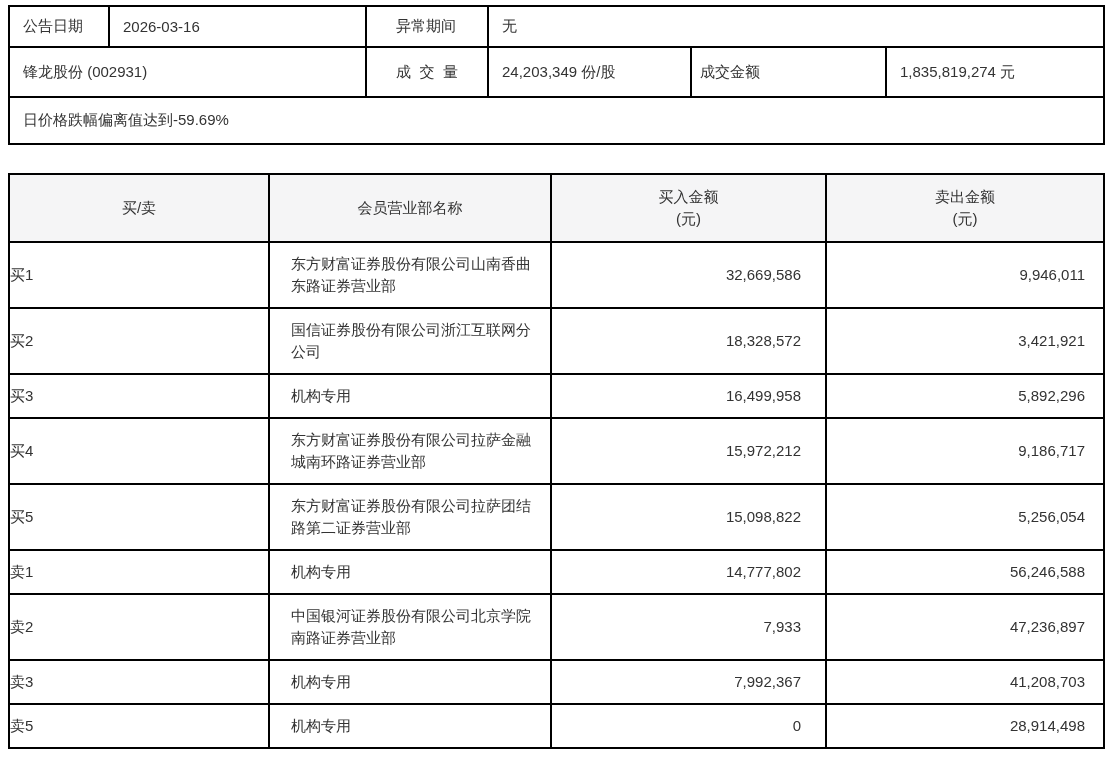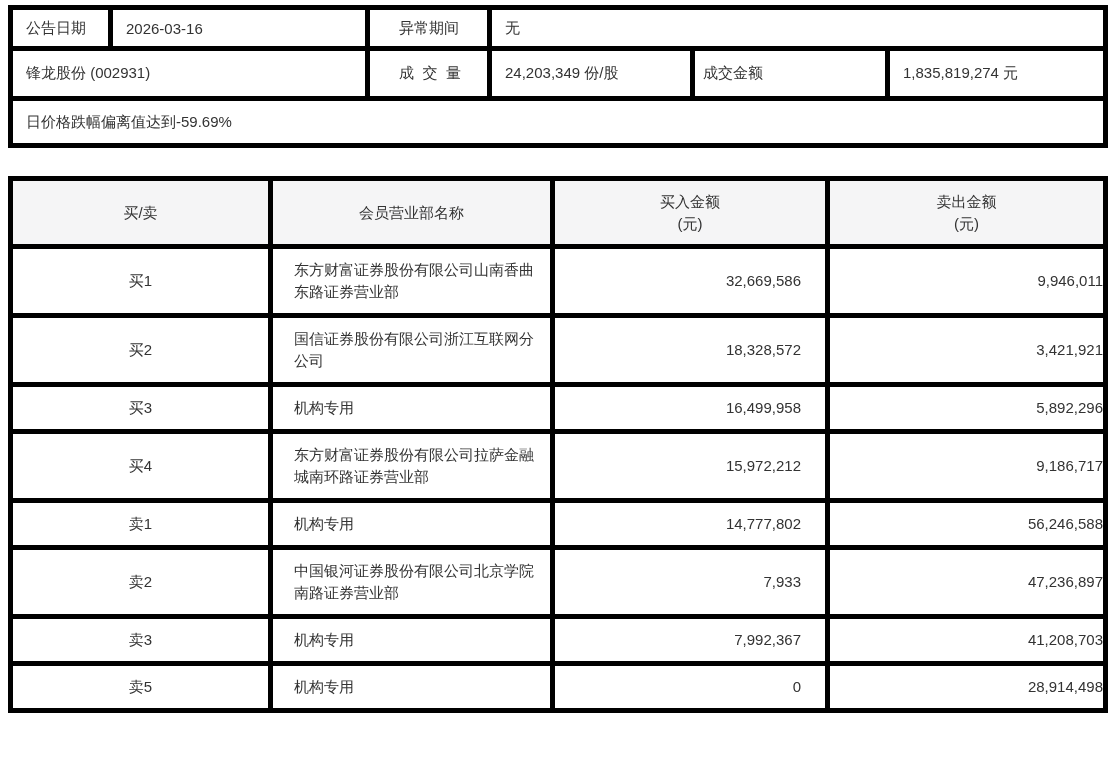--- a/index.html
+++ b/index.html
@@ -10,21 +10,21 @@
     font-size: 15px;
   }
   .page {
     width: 1110px;
     height: 775px;
     padding: 5px 7px 0 8px;
     background: #ffffff;
     overflow: hidden;
   }
   table { border-collapse: collapse; table-layout: fixed; width: 1095px; }
-  td, th { border: 5px solid #000000; font-weight: normal; vertical-align: middle; margin-left: 11px; }
+  td, th { border: 2px solid #000000; font-weight: normal; vertical-align: middle; margin-left: 11px; }
 
   
   .info td { padding: 0 13px; }
   .info .r1 td { height: 41px; }
   .info .r2 td { height: 50px; }
   .info .r3 td { height: 47px; }
   .info .lbl-indent { padding-left: 29px; }
   .info .lbl-amt { padding-left: 8px; }
   .jlbl {
     display: inline-block;
@@ -35,24 +35,24 @@
 
   
   .main { margin-top: 28px; }
   .main thead th {
     background: #f5f5f6;
     height: 68px;
     text-align: center;
     line-height: 22px;
   }
   .main td { line-height: 22px; padding: 10px 0; }
-  .main td.c-side { text-align: center; }
+  .main td.c-side { }
   .main td.c-branch { text-align: left; padding-left: 21px; padding-right: 6px; word-break: break-all; }
   .main td.c-buy { text-align: right; padding-right: 24px; }
-  .main td.c-sell { text-align: right; }
+  .main td.c-sell { text-align: right; padding-right: 18px; }
 </style>
 </head>
 <body>
 
 <div class="page">
 
   <table class="info">
     <colgroup>
       <col style="width:100px">
         <col style="width:257px">
@@ -123,20 +123,26 @@
         <td class="c-buy">16,499,958</td>
         <td class="c-sell">5,892,296</td>
       </tr>
       <tr>
         <td class="c-side">买4</td>
         <td class="c-branch">东方财富证券股份有限公司拉萨金融城南环路证券营业部</td>
         <td class="c-buy">15,972,212</td>
         <td class="c-sell">9,186,717</td>
       </tr>
       <tr>
+        <td class="c-side">买5</td>
+        <td class="c-branch">东方财富证券股份有限公司拉萨团结路第二证券营业部</td>
+        <td class="c-buy">15,098,822</td>
+        <td class="c-sell">5,256,054</td>
+      </tr>
+      <tr>
         <td class="c-side">卖1</td>
         <td class="c-branch">机构专用</td>
         <td class="c-buy">14,777,802</td>
         <td class="c-sell">56,246,588</td>
       </tr>
       <tr>
         <td class="c-side">卖2</td>
         <td class="c-branch">中国银河证券股份有限公司北京学院南路证券营业部</td>
         <td class="c-buy">7,933</td>
         <td class="c-sell">47,236,897</td>

